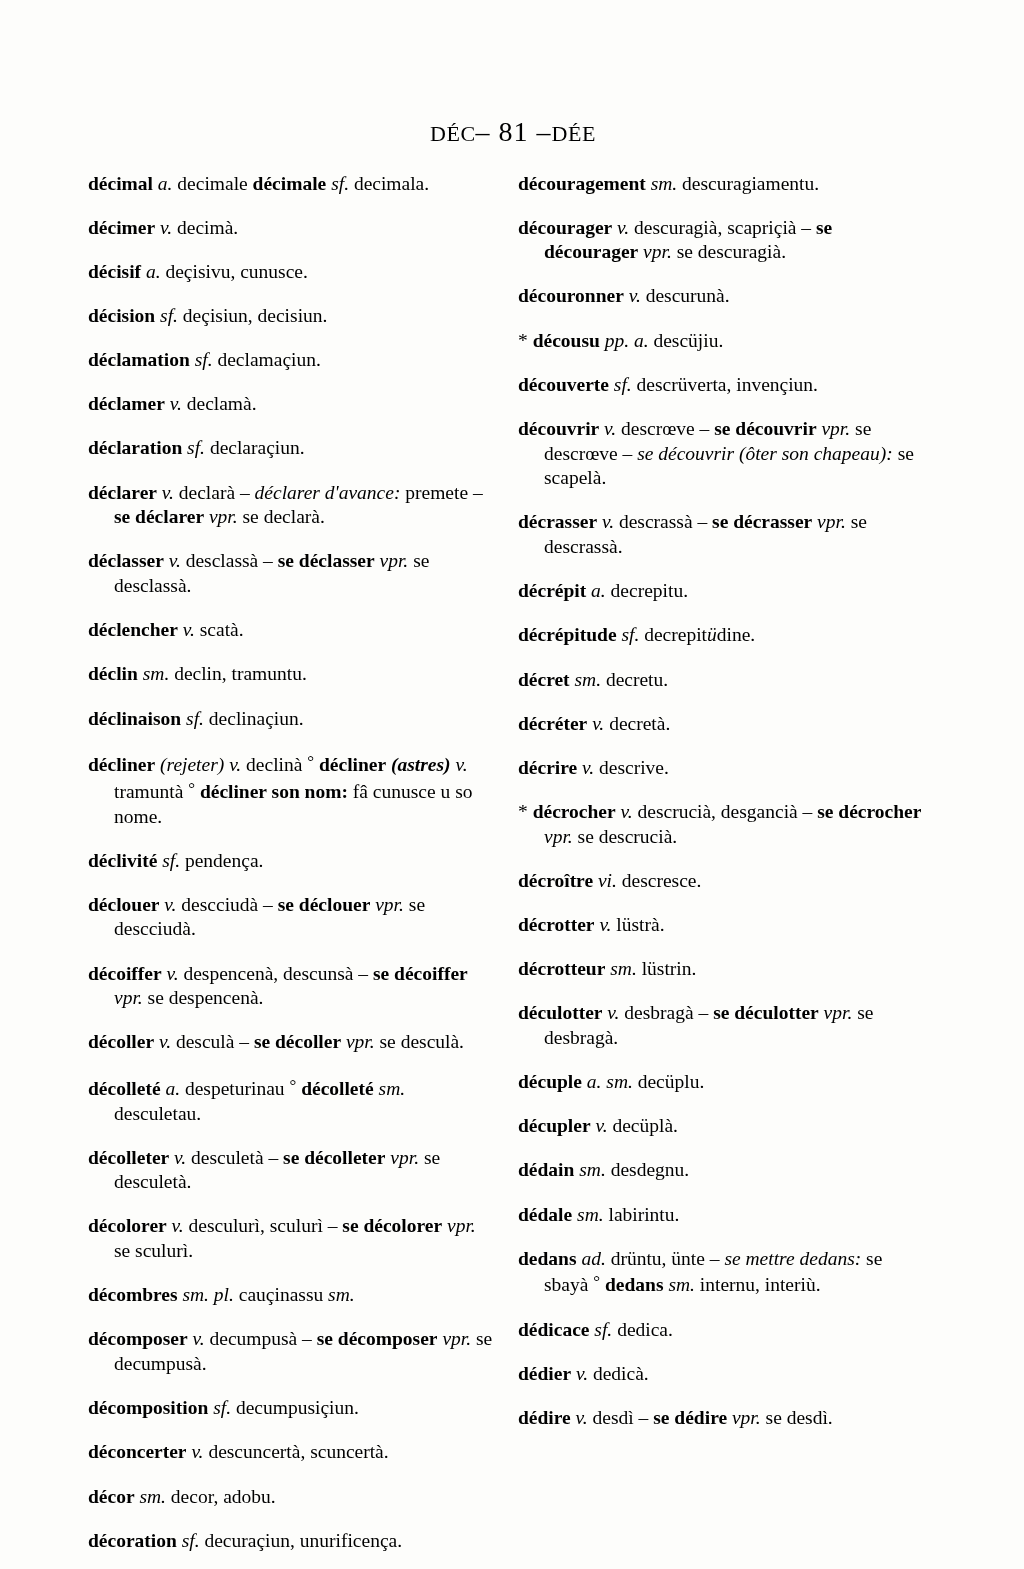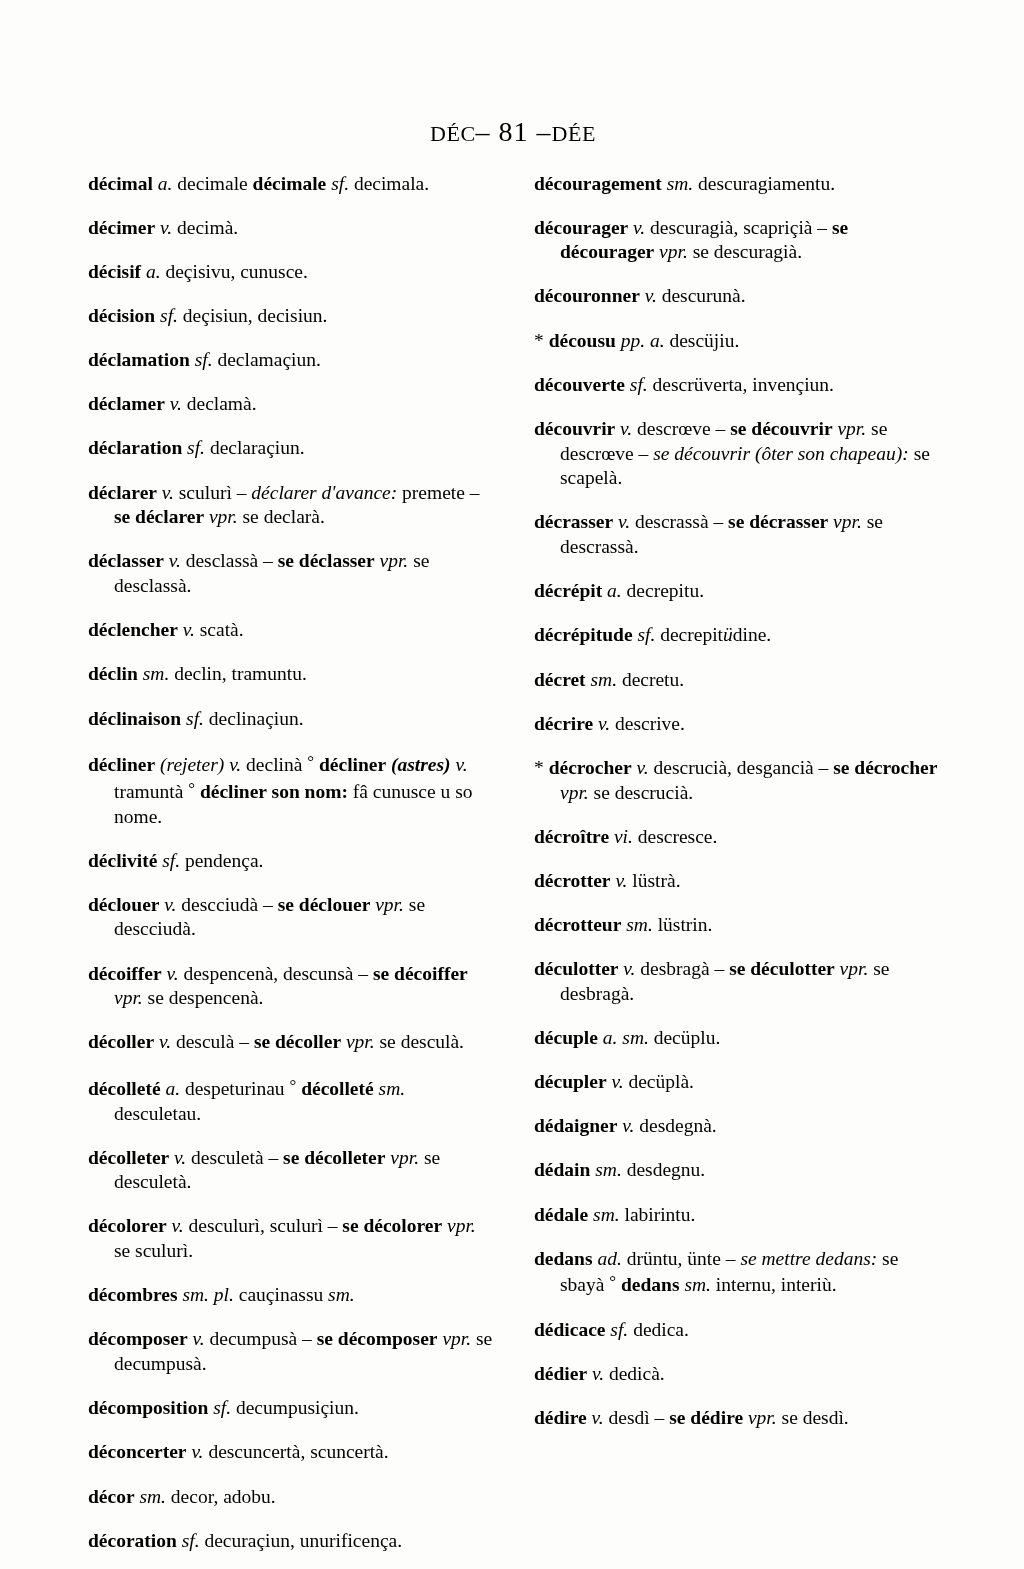--- a/index.html
+++ b/index.html
@@ -37,21 +37,21 @@
   .running-head .folio {
     font-size: 28px;
     letter-spacing: 1px;
   }
   .columns {
     position: absolute;
     left: 88px;
     top: 152px;
     width: 852px;
     display: flex;
-    gap: 40px;
+    gap: 24px;
   }
   .col {
     width: 406px;
   }
   .entry {
     font-size: 19.5px;
     line-height: 1.265;
     margin-bottom: 4.5px;
     text-indent: 0;
     padding-left: 26px;
@@ -93,21 +93,21 @@
 
   <div class="columns">
     <div class="col">
         <p class="entry"><span class="hw">décimal</span><span class="it"> a.</span><span> decimale </span><span class="hw">décimale</span><span class="it"> sf.</span><span> decimala.</span></p>
         <p class="entry"><span class="hw">décimer</span><span class="it"> v.</span><span> decimà.</span></p>
         <p class="entry"><span class="hw">décisif</span><span class="it"> a.</span><span> deçisivu, cunusce.</span></p>
         <p class="entry"><span class="hw">décision</span><span class="it"> sf.</span><span> deçisiun, decisiun.</span></p>
         <p class="entry"><span class="hw">déclamation</span><span class="it"> sf.</span><span> declamaçiun.</span></p>
         <p class="entry"><span class="hw">déclamer</span><span class="it"> v.</span><span> declamà.</span></p>
         <p class="entry"><span class="hw">déclaration</span><span class="it"> sf.</span><span> declaraçiun.</span></p>
-        <p class="entry"><span class="hw">déclarer</span><span class="it"> v.</span><span> sculurì – </span><span class="it">déclarer d'avance:</span><span> premete – </span><span class="hw">se déclarer</span><span class="it"> vpr.</span><span> se declarà.</span></p>
+        <p class="entry"><span class="hw">déclarer</span><span class="it"> v.</span><span> declarà – </span><span class="it">déclarer d'avance:</span><span> premete – </span><span class="hw">se déclarer</span><span class="it"> vpr.</span><span> se declarà.</span></p>
         <p class="entry"><span class="hw">déclasser</span><span class="it"> v.</span><span> desclassà – </span><span class="hw">se déclasser</span><span class="it"> vpr.</span><span> se desclassà.</span></p>
         <p class="entry"><span class="hw">déclencher</span><span class="it"> v.</span><span> scatà.</span></p>
         <p class="entry"><span class="hw">déclin</span><span class="it"> sm.</span><span> declin, tramuntu.</span></p>
         <p class="entry"><span class="hw">déclinaison</span><span class="it"> sf.</span><span> declinaçiun.</span></p>
         <p class="entry"><span class="hw">décliner</span><span class="it"> (rejeter) v.</span><span> declinà </span><span class="deg">°</span><span class="hw"> décliner</span><span class="bi"> (astres)</span><span class="it"> v.</span><span> tramuntà </span><span class="deg">°</span><span class="hw"> décliner son nom:</span><span> fâ cunusce u so nome.</span></p>
         <p class="entry"><span class="hw">déclivité</span><span class="it"> sf.</span><span> pendença.</span></p>
         <p class="entry"><span class="hw">déclouer</span><span class="it"> v.</span><span> descciudà – </span><span class="hw">se déclouer</span><span class="it"> vpr.</span><span> se descciudà.</span></p>
         <p class="entry"><span class="hw">décoiffer</span><span class="it"> v.</span><span> despencenà, descunsà – </span><span class="hw">se décoiffer</span><span class="it"> vpr.</span><span> se despencenà.</span></p>
         <p class="entry"><span class="hw">décoller</span><span class="it"> v.</span><span> desculà – </span><span class="hw">se décoller</span><span class="it"> vpr.</span><span> se desculà.</span></p>
         <p class="entry"><span class="hw">décolleté</span><span class="it"> a.</span><span> despeturinau </span><span class="deg">°</span><span class="hw"> décolleté</span><span class="it"> sm.</span><span> desculetau.</span></p>
@@ -124,29 +124,29 @@
         <p class="entry"><span class="hw">découragement</span><span class="it"> sm.</span><span> descuragiamentu.</span></p>
         <p class="entry"><span class="hw">décourager</span><span class="it"> v.</span><span> descuragià, scapriçià – </span><span class="hw">se décourager</span><span class="it"> vpr.</span><span> se descuragià.</span></p>
         <p class="entry"><span class="hw">découronner</span><span class="it"> v.</span><span> descurunà.</span></p>
         <p class="entry star"><span class="star-mark">* </span><span class="hw">décousu</span><span class="it"> pp. a.</span><span> descüjiu.</span></p>
         <p class="entry"><span class="hw">découverte</span><span class="it"> sf.</span><span> descrüverta, invençiun.</span></p>
         <p class="entry"><span class="hw">découvrir</span><span class="it"> v.</span><span> descrœve – </span><span class="hw">se découvrir</span><span class="it"> vpr.</span><span> se descrœve – </span><span class="it">se découvrir (ôter son chapeau):</span><span> se scapelà.</span></p>
         <p class="entry"><span class="hw">décrasser</span><span class="it"> v.</span><span> descrassà – </span><span class="hw">se décrasser</span><span class="it"> vpr.</span><span> se descrassà.</span></p>
         <p class="entry"><span class="hw">décrépit</span><span class="it"> a.</span><span> decrepitu.</span></p>
         <p class="entry"><span class="hw">décrépitude</span><span class="it"> sf.</span><span> decrepit</span><span class="it">ü</span><span>dine.</span></p>
         <p class="entry"><span class="hw">décret</span><span class="it"> sm.</span><span> decretu.</span></p>
+        <p class="entry"><span class="hw">décréter</span><span class="it"> v.</span><span> decretà.</span></p>
         <p class="entry"><span class="hw">décrire</span><span class="it"> v.</span><span> descrive.</span></p>
         <p class="entry star"><span class="star-mark">* </span><span class="hw">décrocher</span><span class="it"> v.</span><span> descrucià, desgancià – </span><span class="hw">se décrocher</span><span class="it"> vpr.</span><span> se descrucià.</span></p>
         <p class="entry"><span class="hw">décroître</span><span class="it"> vi.</span><span> descresce.</span></p>
         <p class="entry"><span class="hw">décrotter</span><span class="it"> v.</span><span> lüstrà.</span></p>
         <p class="entry"><span class="hw">décrotteur</span><span class="it"> sm.</span><span> lüstrin.</span></p>
         <p class="entry"><span class="hw">déculotter</span><span class="it"> v.</span><span> desbragà – </span><span class="hw">se déculotter</span><span class="it"> vpr.</span><span> se desbragà.</span></p>
         <p class="entry"><span class="hw">décuple</span><span class="it"> a. sm.</span><span> decüplu.</span></p>
         <p class="entry"><span class="hw">décupler</span><span class="it"> v.</span><span> decüplà.</span></p>
-        <p class="entry"><span class="hw">dédaigner</span><span class="it"> v.</span><span> desdegnà.</span></p>
         <p class="entry"><span class="hw">dédain</span><span class="it"> sm.</span><span> desdegnu.</span></p>
         <p class="entry"><span class="hw">dédale</span><span class="it"> sm.</span><span> labirintu.</span></p>
         <p class="entry"><span class="hw">dedans</span><span class="it"> ad.</span><span> drüntu, ünte – </span><span class="it">se mettre dedans:</span><span> se sbayà </span><span class="deg">°</span><span class="hw"> dedans</span><span class="it"> sm.</span><span> internu, interiù.</span></p>
         <p class="entry"><span class="hw">dédicace</span><span class="it"> sf.</span><span> dedica.</span></p>
         <p class="entry"><span class="hw">dédier</span><span class="it"> v.</span><span> dedicà.</span></p>
         <p class="entry"><span class="hw">dédire</span><span class="it"> v.</span><span> desdì – </span><span class="hw">se dédire</span><span class="it"> vpr.</span><span> se desdì.</span></p>
       </div>
   </div>
 
 </div>

